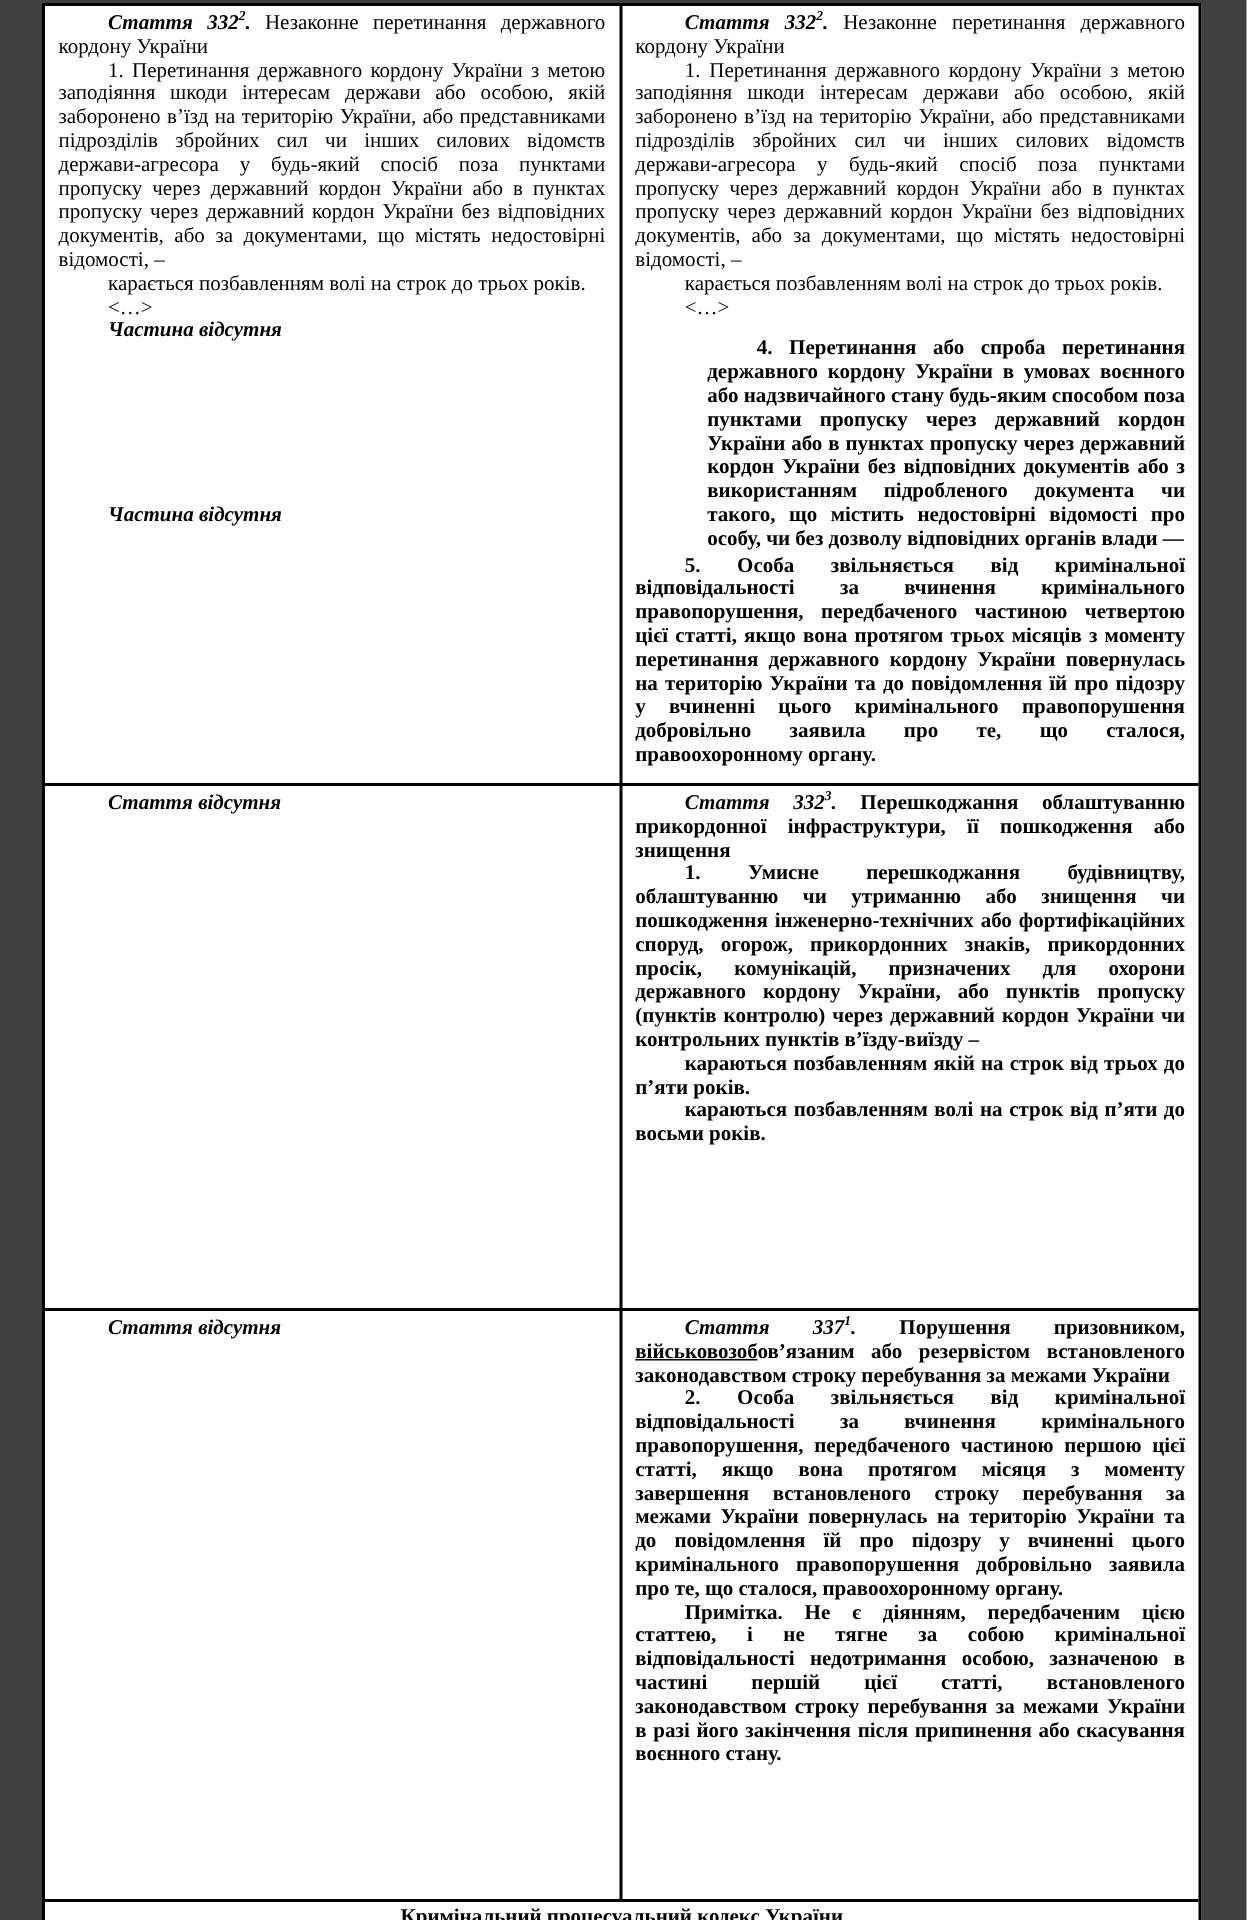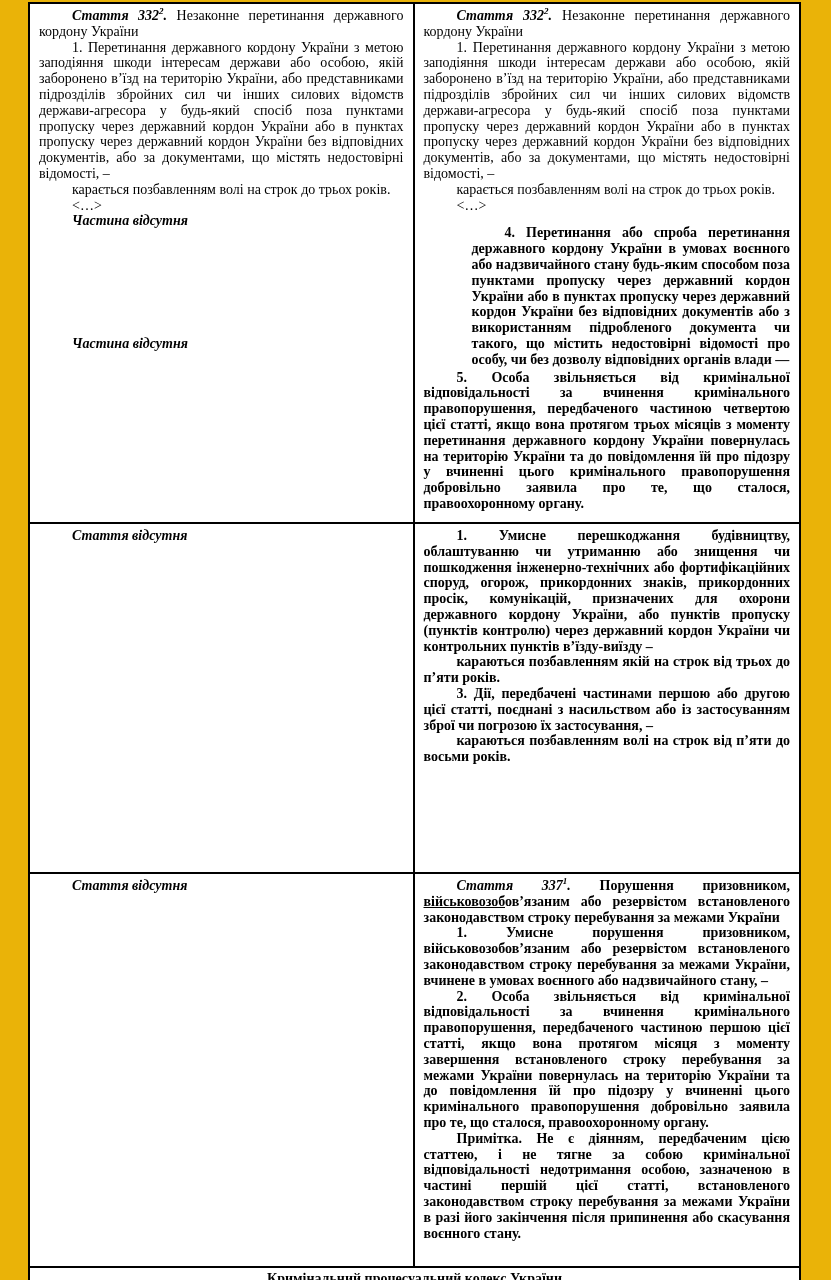--- a/index.html
+++ b/index.html
@@ -2,21 +2,21 @@
 <html><head>
 <meta charset="utf-8">
 <style>
   html, body { margin: 0; padding: 0; }
   body {
     width: 831px; height: 1280px; overflow: hidden;
     background: #ffffff; color: #000000;
     font-family: "Liberation Serif", serif;
     font-size: 14px; line-height: 15.8px;
   }
-  .page { position: relative; width: 831px; height: 1280px; overflow: hidden; background: #eab308; }
+  .page { position: relative; width: 831px; height: 1280px; overflow: hidden; background: #404040; }
   .cmp-table {
     position: absolute; left: 28px; top: 2px; width: 773px;
     border: 2px solid #000; box-sizing: border-box; background: #fff;
   }
   .row { display: flex; border-bottom: 2px solid #000; box-sizing: border-box; }
   .row:last-child { border-bottom: none; }
   .cell {
     width: 50%; box-sizing: border-box; overflow: hidden;
     padding: 4px 9px 2px 9px;
   }
@@ -62,34 +62,33 @@
         <p class="b gap-lg">4. Перетинання або спроба перетинання державного кордону України в умовах воєнного або надзвичайного стану будь-яким способом поза пунктами пропуску через державний кордон України або в пунктах пропуску через державний кордон України без відповідних документів або з використанням підробленого документа чи такого, що містить недостовірні відомості про особу, чи без дозволу відповідних органів влади —</p>
         <p class="b gap-sm">5. Особа звільняється від кримінальної відповідальності за вчинення кримінального правопорушення, передбаченого частиною четвертою цієї статті, якщо вона протягом трьох місяців з моменту перетинання державного кордону України повернулась на територію України та до повідомлення їй про підозру у вчиненні цього кримінального правопорушення добровільно заявила про те, що сталося, правоохоронному органу.</p>
       </div>
     </div>
 
     <div class="row row-2">
       <div class="cell old">
         <p class="bi nojust">Стаття відсутня</p>
       </div>
       <div class="cell bold-cell">
+        <p><span class="bi">Стаття 332</span><sup class="artnum bi">3</sup><span class="bi">. </span><span class="b">Перешкоджання облаштуванню прикордонної інфраструктури, її пошкодження або знищення</span></p>
         <p>1. Умисне перешкоджання будівництву, облаштуванню чи утриманню або знищення чи пошкодження інженерно-технічних або фортифікаційних споруд, огорож, прикордонних знаків, прикордонних просік, комунікацій, призначених для охорони державного кордону України, або пунктів пропуску (пунктів контролю) через державний кордон України чи контрольних пунктів в’їзду-виїзду –</p>
         <p>караються позбавленням якій на строк від трьох до п’яти років.</p>
-        <p>3. Дії, передбачені частинами першою або другою цієї статті, поєднані з насильством або із застосуванням зброї чи погрозою їх застосування, –</p>
         <p>караються позбавленням волі на строк від п’яти до восьми років.</p>
       </div>
     </div>
 
     <div class="row row-3">
       <div class="cell old">
         <p class="bi nojust">Стаття відсутня</p>
       </div>
       <div class="cell bold-cell">
         <p><span class="bi">Стаття 337</span><sup class="artnum bi">1</sup><span class="bi">. </span><span class="b">Порушення призовником, </span><span class="b uline">військовозоб</span><span class="b">ов’язаним або резервістом встановленого законодавством строку перебування за межами України</span></p>
-        <p>1. Умисне порушення призовником, військовозобов’язаним або резервістом встановленого законодавством строку перебування за межами України, вчинене в умовах воєнного або надзвичайного стану, –</p>
         <p>2. Особа звільняється від кримінальної відповідальності за вчинення кримінального правопорушення, передбаченого частиною першою цієї статті, якщо вона протягом місяця з моменту завершення встановленого строку перебування за межами України повернулась на територію України та до повідомлення їй про підозру у вчиненні цього кримінального правопорушення добровільно заявила про те, що сталося, правоохоронному органу.</p>
         <p>Примітка. Не є діянням, передбаченим цією статтею, і не тягне за собою кримінальної відповідальності недотримання особою, зазначеною в частині першій цієї статті, встановленого законодавством строку перебування за межами України в разі його закінчення після припинення або скасування воєнного стану.</p>
       </div>
     </div>
 
     <div class="row row-4 footer-row">
       <p>Кримінальний процесуальний кодекс України</p>
     </div>
 
   </div>

